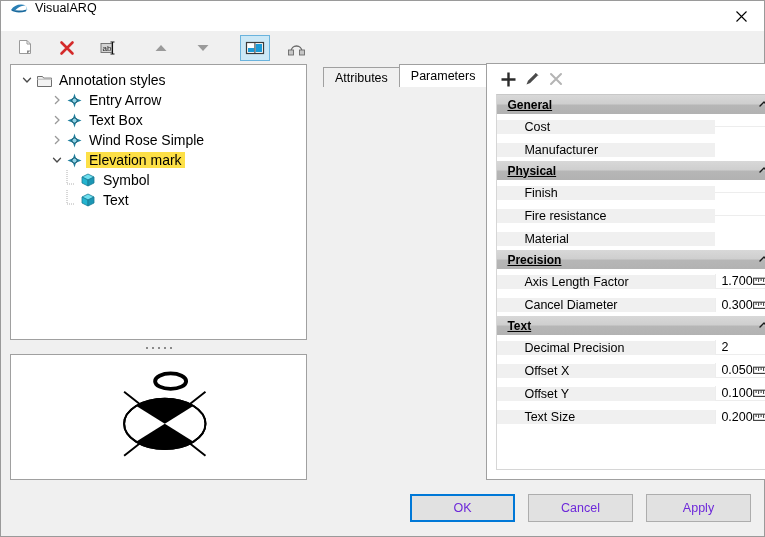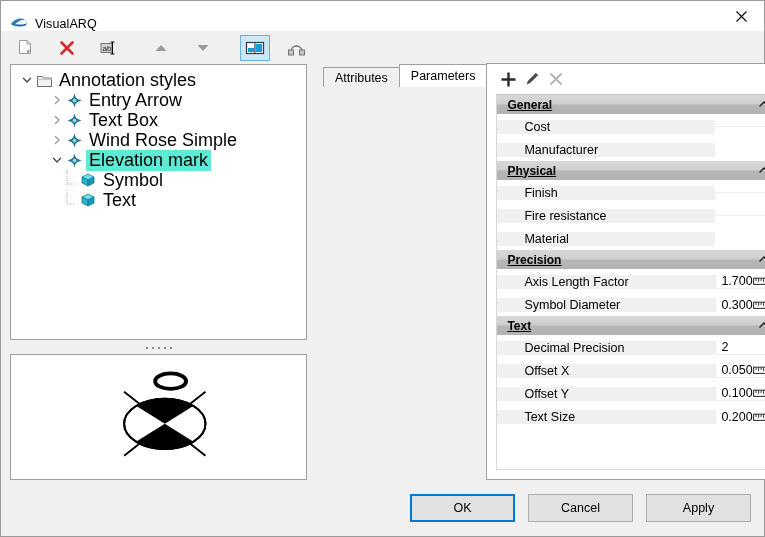--- a/index.html
+++ b/index.html
@@ -19,21 +19,21 @@
     border: 1px solid #9a9a9a;
     display: flex;
     flex-direction: column;
   }
 
   
   #titlebar {
     height: 30px;
     background: #ffffff;
     display: flex;
-    align-items: flex-end;
+    align-items: flex-start;
     flex: 0 0 30px;
     padding-left: 9px;
   }
   #title-icon { width: 18px; height: 16px; margin-right: 7px; flex: 0 0 18px; }
   #title-text { font-size: 12.5px; color: #000; letter-spacing: .1px; }
   #titlebar-spacer { flex: 1 1 auto; }
   #close-button {
     width: 46px; height: 30px;
     display: flex; align-items: center; justify-content: center;
     cursor: default;
@@ -118,25 +118,25 @@
     height: 20px;
     padding-left: 8px;
     white-space: nowrap;
   }
   .tnode .twist {
     width: 16px; flex: 0 0 16px;
     display: flex; align-items: center; justify-content: center;
     color: #767676;
   }
   .tnode .ticon { width: 18px; flex: 0 0 18px; display:flex; align-items:center; justify-content:center; margin-right: 3px;}
-  .tnode .tlabel { font-size: 18px; padding: 0 3px; }
+  .tnode .tlabel { font-size: 14px; padding: 0 3px; }
   .tnode.lvl1 { padding-left: 8px; }
   .tnode.lvl2 { padding-left: 38px; }
   .tnode.lvl3 { padding-left: 52px; }
-  .tnode.selected .tlabel { background: #5eead4; }
+  .tnode.selected .tlabel { background: #fde047; }
 
   
   #tabs {
     height: 23px;
     flex: 0 0 23px;
     display: flex;
     align-items: flex-end;
     padding-left: 2px;
     position: relative;
     z-index: 2;
@@ -248,21 +248,21 @@
     padding-right: 13px;
     gap: 13px;
   }
   .dlg-btn {
     width: 105px; height: 28px;
     background: #e1e1e1;
     border: 1px solid #adadad;
     font-size: 12.5px;
     font-family: "Liberation Sans", sans-serif;
     display: flex; align-items: center; justify-content: center;
-    color: #000000;
+    color: #6d28d9;
   }
   .dlg-btn.default {
     border: 2px solid #0078d7;
   }
 </style>
 </head>
 <body>
 
 <div id="window">
 
@@ -565,21 +565,21 @@
                     <span>1.700</span>
                     <span style="display: flex; align-items: center;">
                       <svg width="16" height="10" viewBox="0 0 16 10">
                         <rect x="0.6" y="2.2" width="14.8" height="6.2" fill="#fff" stroke="#3a3a3a" stroke-width="1.1"></rect>
                         <path d="M3.1 2.4 v2.6 M5.6 2.4 v3.6 M8.1 2.4 v2.6 M10.6 2.4 v3.6 M13.1 2.4 v2.6" stroke="#3a3a3a" stroke-width="1"></path>
                       </svg>
                     </span>
                   </div>
                 </div>
                 <div class="prow">
-                  <div class="pname">Symbol Diameter</div>
+                  <div class="pname">Cancel Diameter</div>
                   <div class="pval">
                     <span>0.300</span>
                     <span style="display: flex; align-items: center;">
                       <svg width="16" height="10" viewBox="0 0 16 10">
                         <rect x="0.6" y="2.2" width="14.8" height="6.2" fill="#fff" stroke="#3a3a3a" stroke-width="1.1"></rect>
                         <path d="M3.1 2.4 v2.6 M5.6 2.4 v3.6 M8.1 2.4 v2.6 M10.6 2.4 v3.6 M13.1 2.4 v2.6" stroke="#3a3a3a" stroke-width="1"></path>
                       </svg>
                     </span>
                   </div>
                 </div>

